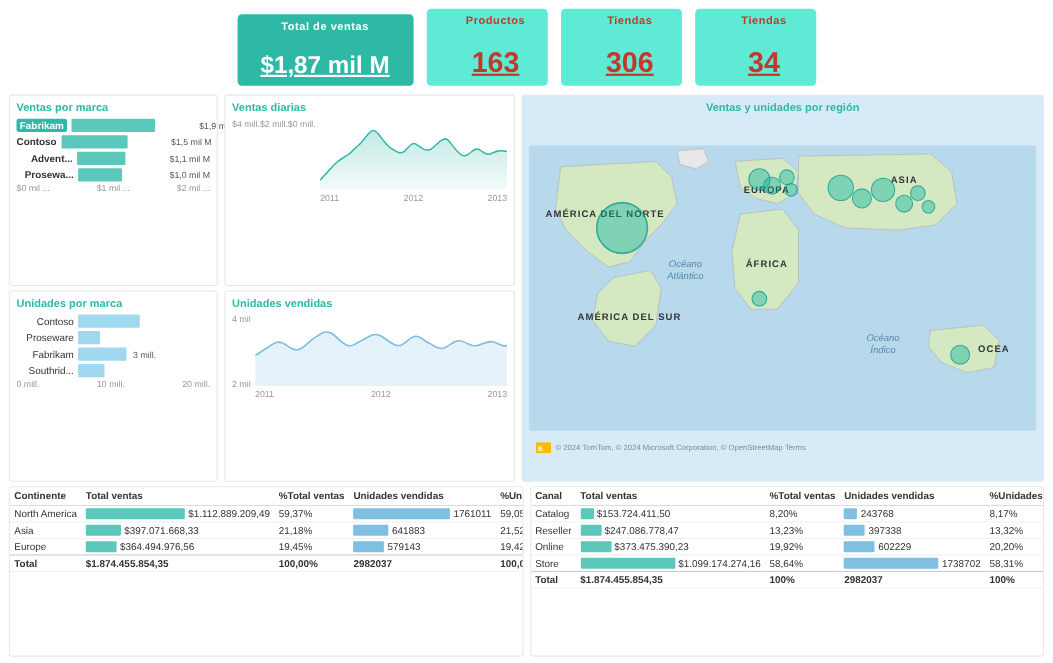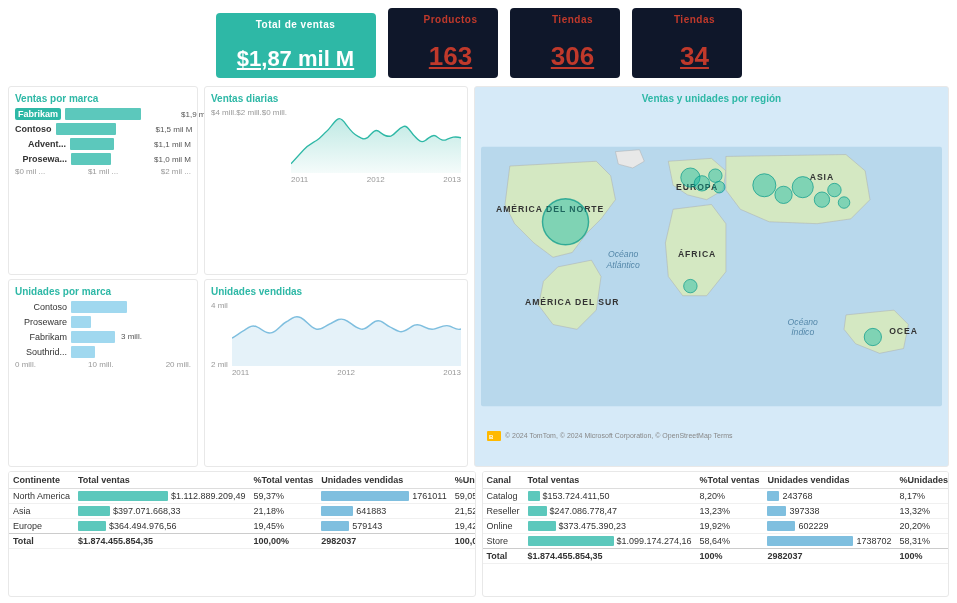--- a/index.html
+++ b/index.html
@@ -4,21 +4,21 @@
   <style>
     * { box-sizing: border-box; margin: 0; padding: 0; }
     body { font-family: 'Segoe UI', Arial, sans-serif; background: #f5f5f5; width: 957px; height: 603px; overflow: hidden; font-size: 11px; }
 
     .dashboard { width: 957px; height: 603px; background: #fff; display: flex; flex-direction: column; }
 
     
     .kpi-row { display: flex; align-items: flex-end; padding: 8px 20px; gap: 12px; background: #fff; justify-content: center; }
     .kpi-card { border-radius: 4px; padding: 6px 16px; text-align: center; min-width: 120px; }
     .kpi-card.main { background: #2eb8a6; color: #fff; min-width: 160px; }
-    .kpi-card.pink { background: #0f172a; color: #c0392b; min-width: 110px; padding-left: 32px; }
+    .kpi-card.pink { background: #5eead4; color: #c0392b; min-width: 110px; padding-left: 32px; }
     .kpi-label { font-size: 10px; font-weight: 600; letter-spacing: 0.5px; }
     .kpi-value { font-size: 22px; font-weight: 700; margin-top: 16px; text-decoration: underline; }
     .kpi-card.pink .kpi-value { font-size: 26px; color: #c0392b; }
 
     
     .middle-row { display: flex; flex: 1; padding: 0 8px 4px 8px; gap: 6px; }
 
     
     .left-charts { display: flex; flex-direction: column; width: 460px; gap: 4px; }
     .chart-row { display: flex; gap: 6px; flex: 1; }
@@ -44,21 +44,21 @@
     .unit-bar { height: 12px; background: #a0d8ef; border-radius: 1px; }
     .unit-val { font-size: 8px; color: #555; margin-left: 2px; }
 
     
     .map-box { flex: 1; background: #d6eaf8; border: 1px solid #e8e8e8; border-radius: 3px; padding: 6px; position: relative; overflow: hidden; }
     .map-title { font-size: 10px; color: #2eb8a6; font-weight: 600; margin-bottom: 4px; text-align: center; }
     .map-area { width: 100%; height: calc(100% - 30px); position: relative; }
     .map-footer { font-size: 7px; color: #888; position: absolute; bottom: 4px; left: 6px; }
 
     
-    .bottom-row { display: flex; gap: 6px; padding: 0 8px 6px 8px; height: 132px; }
+    .bottom-row { display: flex; gap: 6px; padding: 0 8px 6px 8px; height: 161px; }
     .table-box { flex: 1; border: 1px solid #e8e8e8; border-radius: 3px; overflow: hidden; }
     table { width: 100%; border-collapse: collapse; font-size: 9px; }
     thead tr { background: #fff; }
     thead th { padding: 3px 4px; text-align: left; font-weight: 600; color: #333; border-bottom: 1px solid #ddd; white-space: nowrap; }
     tbody tr { border-bottom: 1px solid #f0f0f0; }
     tbody td { padding: 2px 4px; color: #333; white-space: nowrap; }
     .td-bar-wrap { display: flex; align-items: center; gap: 3px; }
     .td-bar { height: 10px; background: #5cc8bc; border-radius: 1px; display: inline-block; }
     .td-bar.blue { background: #7fbfdf; }
     .total-row td { font-weight: 700; border-top: 1px solid #ccc; }

